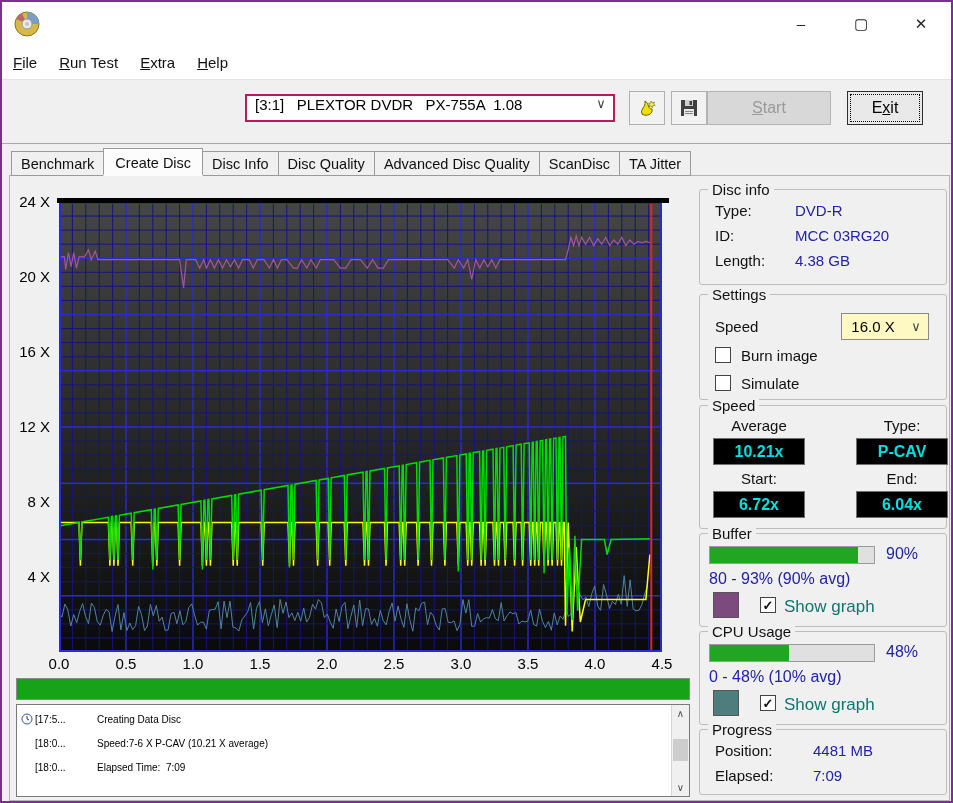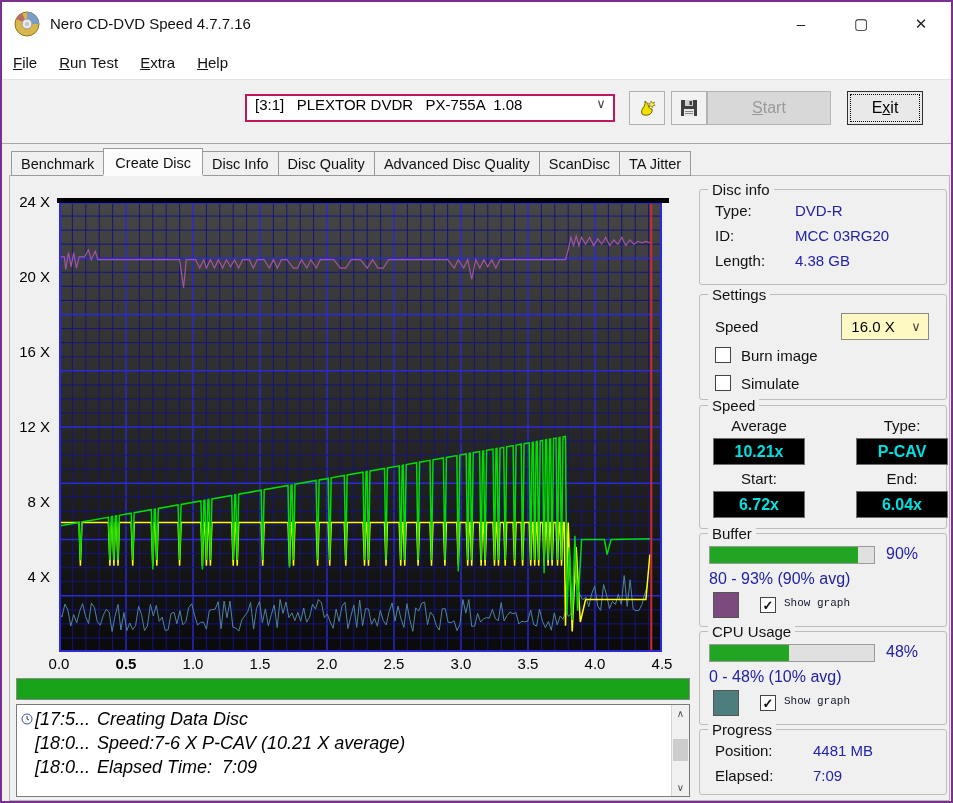--- a/index.html
+++ b/index.html
@@ -45,21 +45,21 @@
   #left-labels{position:absolute;left:0;top:200px;width:53px;height:450px;}
   #left-labels .axis-label{right:5px;}
   #right-labels{position:absolute;left:666px;top:200px;width:28px;height:450px;}
   #x-labels{position:absolute;left:57px;top:653px;width:603px;height:20px;}
 
   
   .bottom-bar{position:absolute;left:14px;top:676px;width:674px;height:22px;border:1px solid #8a8a8a;background:#e8e8e8;box-sizing:border-box;}
   .bottom-bar .fill{height:100%;background:#17a317;}
   .logbox{position:absolute;left:14px;top:702px;width:674px;height:93px;background:#fff;border:1px solid #7a7a7a;box-sizing:border-box;}
   .log-rows{position:absolute;left:2px;top:2px;right:19px;bottom:2px;overflow:hidden;}
-  .log-row{display:flex;align-items:center;height:24px;font-size:18px;color:#000;font-style:italic;}
+  .log-row{display:flex;align-items:center;height:24px;font-size:10px;color:#000;}
   .log-ico{width:16px;display:flex;justify-content:center;}
   .log-time{width:62px;white-space:pre;}
   .log-msg{white-space:pre;}
   .log-scroll{position:absolute;right:0;top:0;bottom:0;width:17px;background:#f0f0f0;border-left:1px solid #d5d5d5;}
   .sc-arrow{position:absolute;left:0;width:17px;height:17px;display:flex;align-items:center;justify-content:center;font-size:10px;color:#505050;}
   .sc-up{top:0;} .sc-down{bottom:0;}
   .sc-thumb{position:absolute;left:1px;top:34px;width:15px;height:22px;background:#cdcdcd;}
 
   
   .gb{position:absolute;left:697px;width:248px;border:1px solid #bdbdbd;border-radius:3px;background:#f0f0f0;box-sizing:border-box;}
@@ -69,37 +69,36 @@
   .lcd{position:absolute;width:92px;height:27px;background:#000;border:1px solid #707070;color:#00e0e0;font-size:16px;font-weight:bold;display:flex;align-items:center;justify-content:center;box-sizing:border-box;}
   .mini-combo{position:absolute;left:141px;top:18px;width:88px;height:27px;background:#fef9c3;border:1px solid #8a8a8a;display:flex;align-items:center;box-sizing:border-box;font-size:15px;}
   .mini-combo .val{flex:1;text-align:center;}
   .cb{width:16px;height:16px;background:#fff;border:1px solid #444;box-sizing:border-box;display:flex;align-items:center;justify-content:center;font-size:13px;color:#111;position:absolute;}
   .cb.checked::after{content:"✓";font-weight:bold;}
   .pbar{position:absolute;height:18px;background:#e0e0e0;border:1px solid #9a9a9a;box-sizing:border-box;}
   .pbar .fill{height:100%;background:#22a522;}
   .pct{position:absolute;font-size:16px;color:#2222a6;}
   .range-txt{position:absolute;font-size:16px;color:#2222a6;}
   .swatch{position:absolute;width:26px;height:26px;border:1px solid #555;box-sizing:border-box;}
-  .sg-label{position:absolute;font-size:11px;color:#0f172a;font-family:Liberation Mono, monospace;}
+  .sg-label{position:absolute;font-size:17px;color:#0f766e;}
   .centered-lab{position:absolute;font-size:15px;color:#111;width:92px;text-align:center;}
 </style>
 </head>
 <body>
 
 <div class="window">
 
   <div class="titlebar">
     <svg class="app-icon" viewBox="0 0 26 26">
       <circle cx="13" cy="13" r="12" fill="#d8b84a" stroke="#8a7420"></circle>
       <path d="M13 1 A12 12 0 0 1 25 13 L18 13 A5 5 0 0 0 13 8 Z" fill="#7a9cc8"></path>
       <path d="M2 8 A12 12 0 0 1 8 2 L11 9 A5 5 0 0 0 9 11 Z" fill="#b86a6a"></path>
       <circle cx="13" cy="13" r="5" fill="#e9e9e9" stroke="#999"></circle>
       <circle cx="13" cy="13" r="2" fill="#c2c2c2"></circle>
     </svg>
-    <span class="title-text">Nero CD-DVD Speed 4.7.7.16</span>
     <div class="win-controls">
       <div class="win-btn">–</div>
       <div class="win-btn">▢</div>
       <div class="win-btn">✕</div>
     </div>
   </div>
 
   <div class="menubar">
     <span class="menu-item"><u>F</u>ile</span>
     <span class="menu-item"><u>R</u>un Test</span>
@@ -238,21 +237,21 @@
   <div id="left-labels">
       <span class="axis-label" style="top: -9px;">24 X</span>
       <span class="axis-label" style="top: 66px;">20 X</span>
       <span class="axis-label" style="top: 141px;">16 X</span>
       <span class="axis-label" style="top: 216px;">12 X</span>
       <span class="axis-label" style="top: 291px;">8 X</span>
       <span class="axis-label" style="top: 366px;">4 X</span>
     </div>
   <div id="x-labels">
       <span class="axis-label" style="left: 0px; transform: translateX(-50%); top: 0px;">0.0</span>
-      <span class="axis-label" style="left: 67px; transform: translateX(-50%); top: 0px; font-weight: bold;">0.5</span>
+      <span class="axis-label" style="left: 67px; transform: translateX(-50%); top: 0px;">0.5</span>
       <span class="axis-label" style="left: 134px; transform: translateX(-50%); top: 0px;">1.0</span>
       <span class="axis-label" style="left: 201px; transform: translateX(-50%); top: 0px;">1.5</span>
       <span class="axis-label" style="left: 268px; transform: translateX(-50%); top: 0px;">2.0</span>
       <span class="axis-label" style="left: 335px; transform: translateX(-50%); top: 0px;">2.5</span>
       <span class="axis-label" style="left: 402px; transform: translateX(-50%); top: 0px;">3.0</span>
       <span class="axis-label" style="left: 469px; transform: translateX(-50%); top: 0px;">3.5</span>
       <span class="axis-label" style="left: 536px; transform: translateX(-50%); top: 0px;">4.0</span>
       <span class="axis-label" style="left: 603px; transform: translateX(-50%); top: 0px;">4.5</span>
     </div>
 

